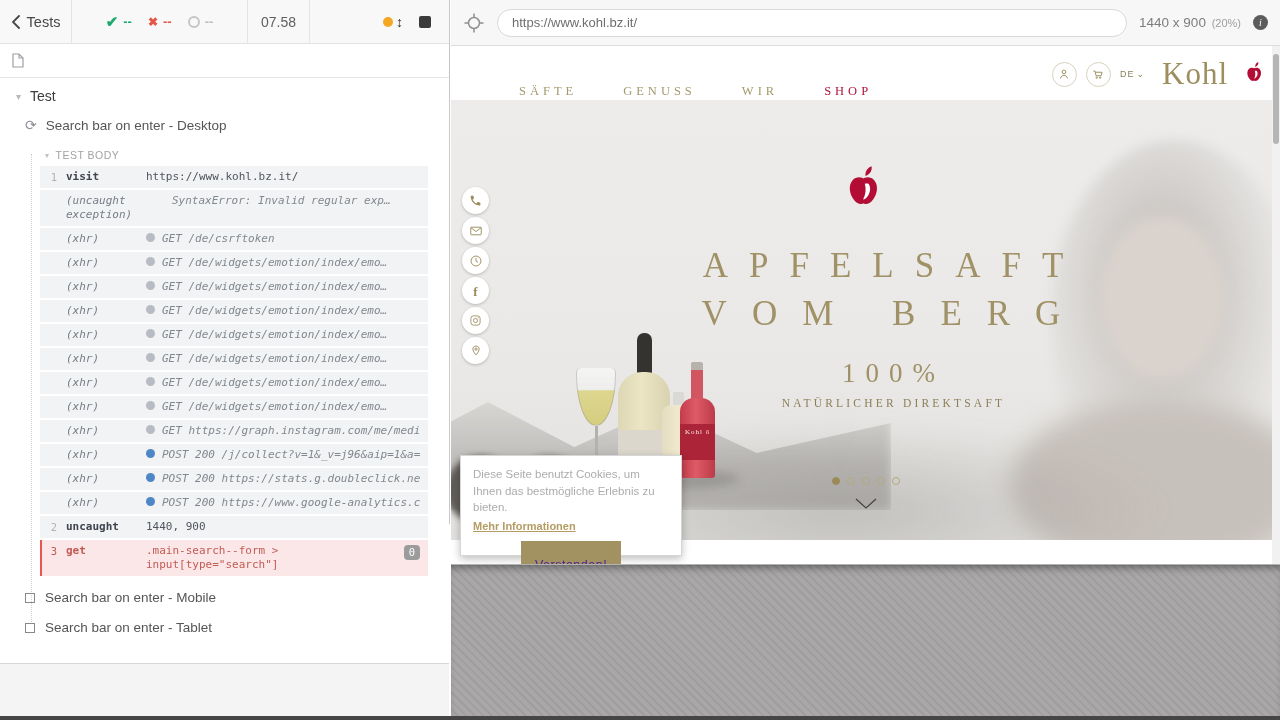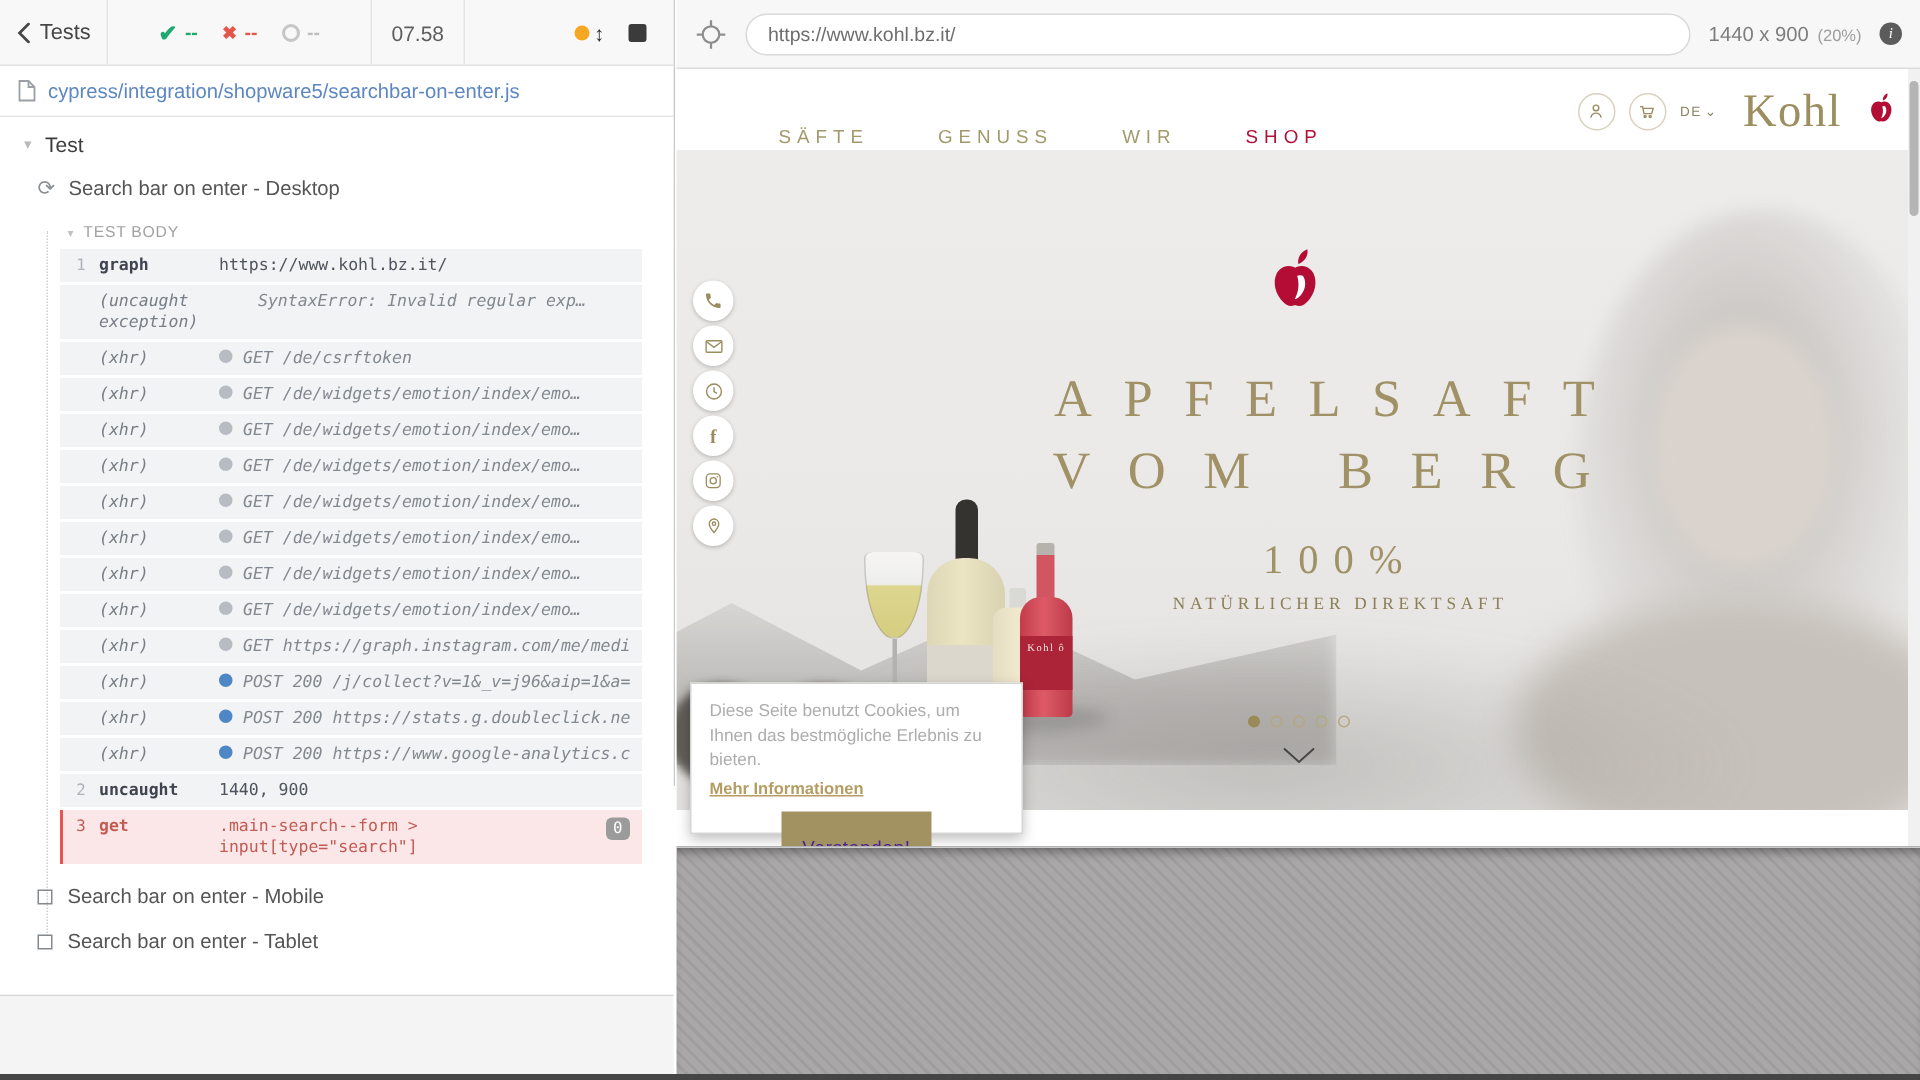--- a/index.html
+++ b/index.html
@@ -91,21 +91,21 @@
                font-size:10px; font-family:"Liberation Serif",serif; font-style:italic;
                display:flex; align-items:center; justify-content:center; cursor:pointer; }
 
   .viewport-frame { position:relative; height:519px; background:#fff; overflow:hidden;
                     border-bottom:1px solid #b2b2b2; }
 
   
   .site-nav { position:absolute; left:0; top:2px; width:100%; height:52px; background:#fff; }
   .nav-links { position:absolute; left:68px; top:0; height:52px; display:flex;
                align-items:center; gap:46px; }
-  .nav-link { font-family:Liberation Sans, sans-serif; font-size:12.5px;
+  .nav-link { font-family:Liberation Serif, serif; font-size:12.5px;
               letter-spacing:4px; color:#a29a6c; cursor:pointer;margin-top:34px; }
   .nav-link.active { color:#b01337; }
   .nav-right { position:absolute; right:16px; top:0; height:52px; display:flex;
                align-items:center; gap:9px; }
   .circle-btn { width:25px; height:25px; border:1px solid #d8d2bf; border-radius:50%;
                 display:flex; align-items:center; justify-content:center; cursor:pointer; }
   .lang-sel { font-size:9px; color:#8a835f; letter-spacing:1px; cursor:pointer;
               display:flex; align-items:center; gap:2px; margin-right:8px; }
   .site-logo { font-family:"Liberation Serif",serif; font-size:31px; color:#9c8e5e;
                letter-spacing:1px; cursor:pointer; }
@@ -250,21 +250,20 @@
         </span>
         <span class="stop-btn"></span>
       </div>
     </div>
 
     <div class="spec-bar">
       <svg width="12" height="15" viewBox="0 0 12 15">
         <path d="M1 1h6l4 4v9H1z" fill="none" stroke="#9aa0a6" stroke-width="1.2"></path>
         <path d="M7 1v4h4" fill="none" stroke="#9aa0a6" stroke-width="1.2"></path>
       </svg>
-      <span class="spec-path">cypress/integration/shopware5/searchbar-on-enter.js</span>
     </div>
 
     <div class="tests-pane">
       <div class="indent-line"></div>
 
       <div class="suite-row">
         <span class="caret">▾</span>
         <span>Test</span>
       </div>
 
@@ -274,21 +273,21 @@
       </div>
 
       <div class="body-label-row">
         <span class="caret">▾</span>
         <span>TEST BODY</span>
       </div>
 
       <div class="commands" id="commands">
           <div class="cmd cmd">
             <span class="n">1</span>
-            <span class="name">graph</span>
+            <span class="name">visit</span>
             <span class="msg">https://www.kohl.bz.it/</span>
           </div>
           <div class="cmd exc">
             <span class="n"></span>
             <span class="name">(uncaught exception)</span>
             <span class="msg">SyntaxError: Invalid regular exp…</span>
           </div>
           <div class="cmd xhr">
             <span class="n"></span>
             <span class="name">(xhr)</span>

